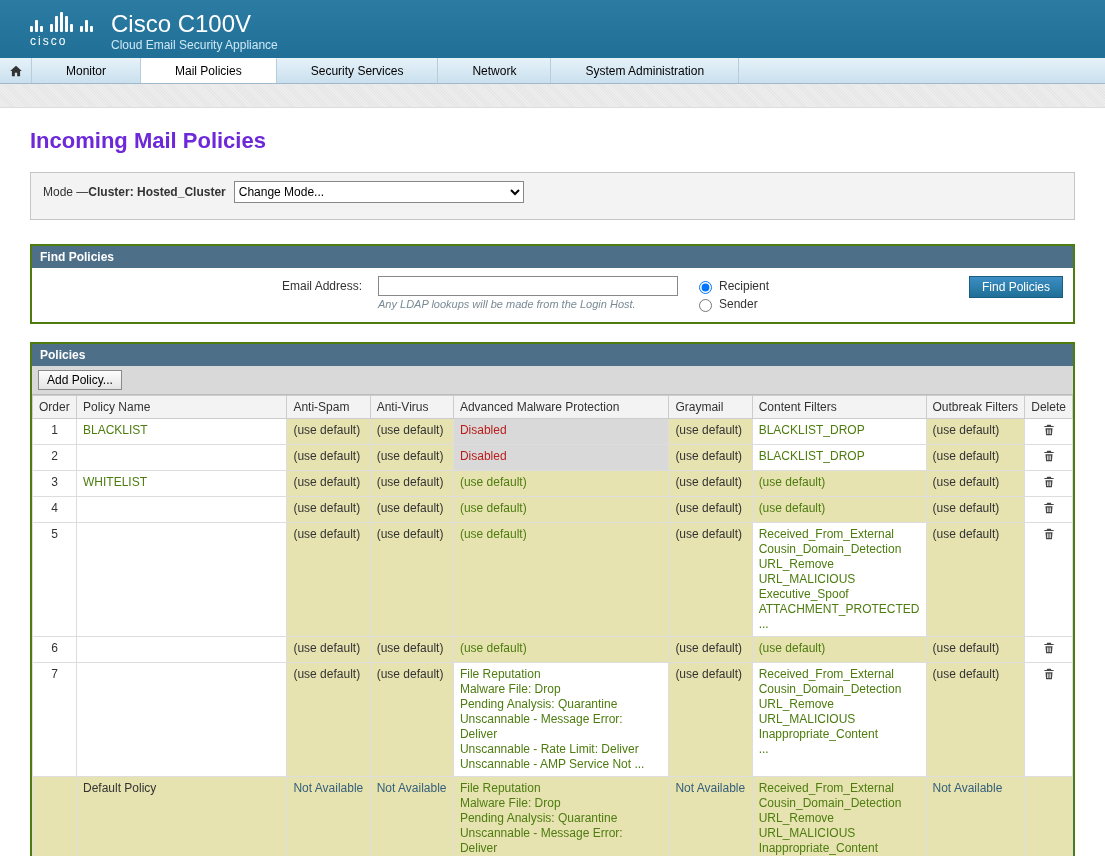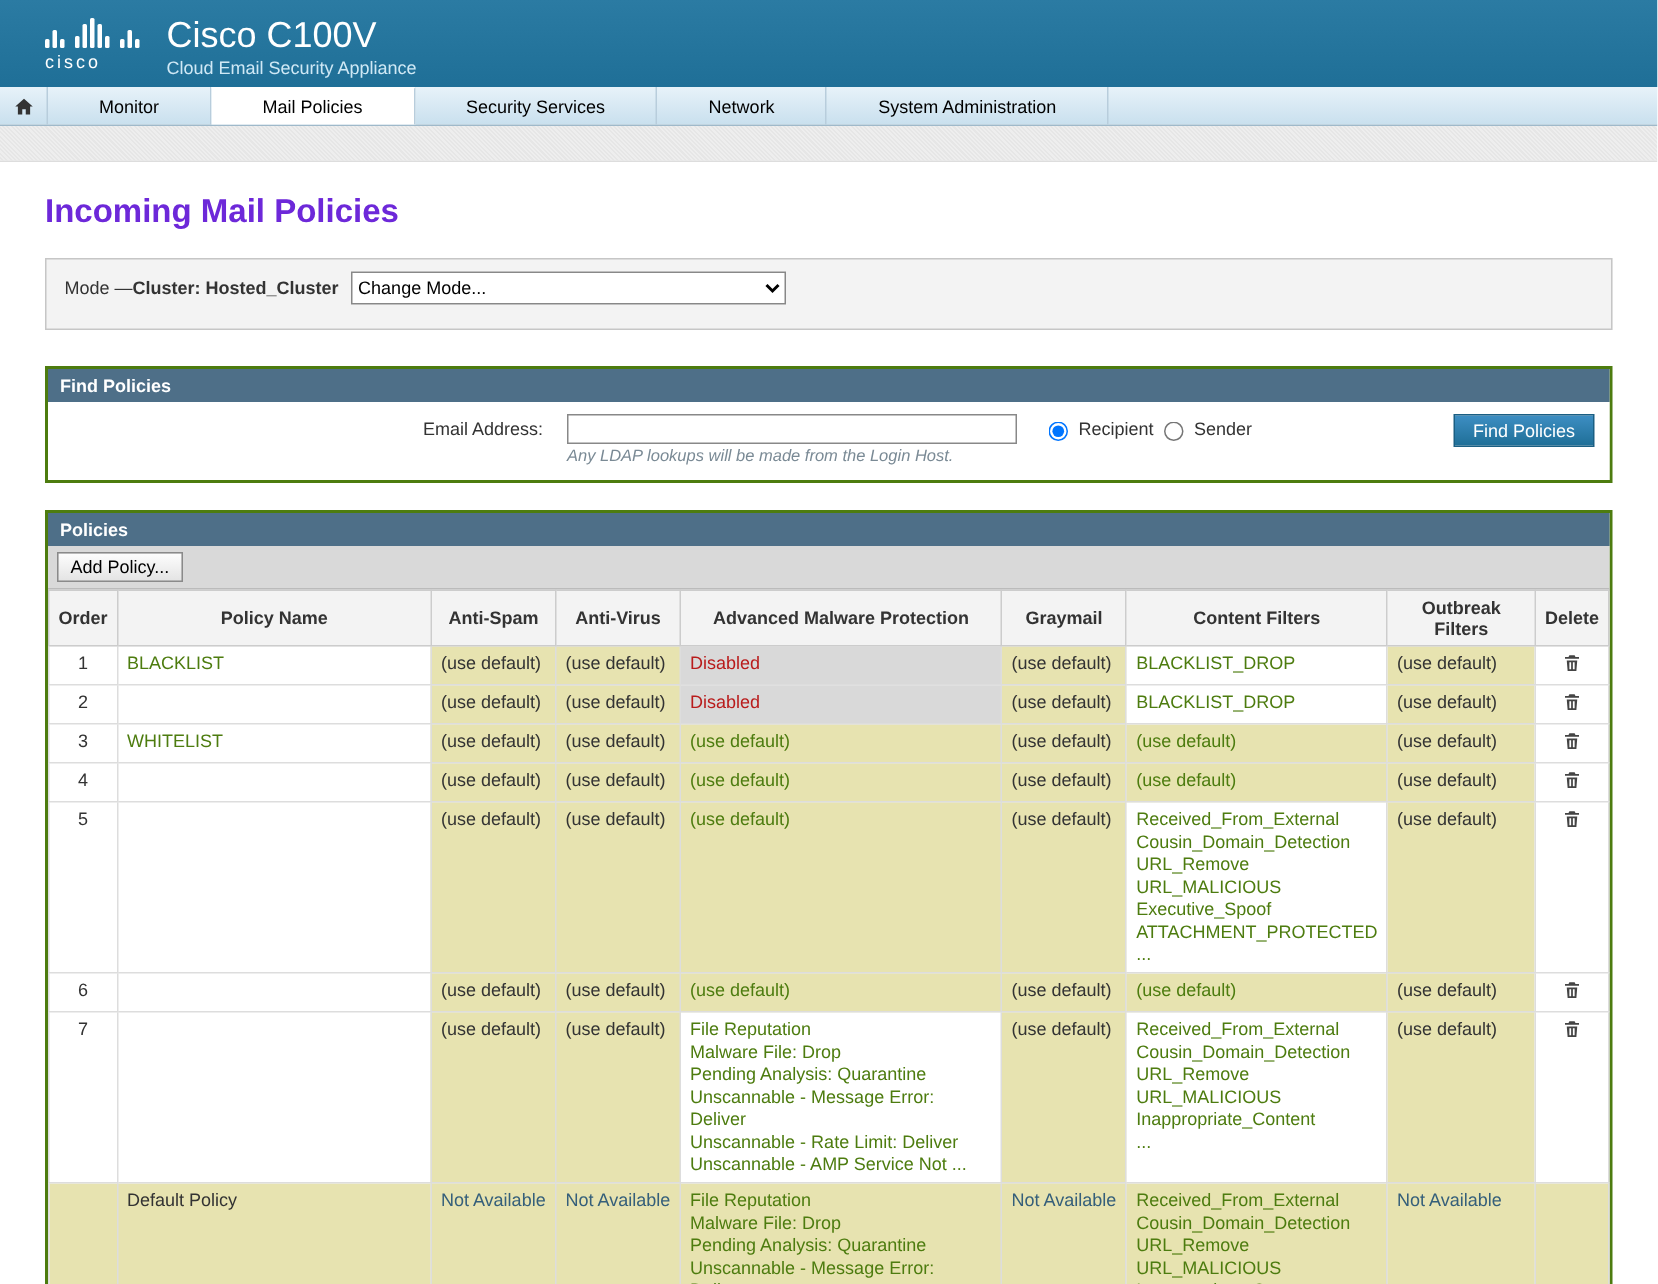--- a/index.html
+++ b/index.html
@@ -110,38 +110,38 @@
     align-items: flex-start;
     padding: 8px 10px 10px 10px;
     gap: 16px;
   }
   .find-label { width: 320px; text-align: right; padding-top:3px; }
   .find-input-col { display:flex; flex-direction:column; }
   .find-input-col input[type=text] {
     width: 300px; height: 20px; border:1px solid #888;
   }
   .hint { color:#7a8a95; font-style: italic; font-size:11px; margin-top:2px;}
-  .radio-col { display:flex; flex-direction:row; gap:2px; padding-top:2px;}
+  .radio-col { display:flex; flex-direction:column; gap:2px; padding-top:2px;}
   .radio-col label { display:flex; align-items:center; gap:4px; font-size:12px;}
   .btn {
     background: linear-gradient(to bottom,#3d8ec3,#1f6f97);
     color:#fff; border:1px solid #1a5f83; padding:3px 12px; font-size:12px; cursor:pointer;
   }
   .toolbar-row {
     background:#d9d9d9; padding:4px 6px; border-bottom:1px solid #bbb;
   }
   .gray-btn {
     background: linear-gradient(to bottom,#fdfdfd,#e4e4e4);
     border:1px solid #8a8a8a; padding:2px 8px; font-size:12px; cursor:pointer;
   }
   table.policy-table {
     width:100%; border-collapse: collapse; font-size:12px;
   }
   table.policy-table th {
-    background:#f3f3f3; border:1px solid #ccc; text-align:center; padding:4px 6px; font-weight:bold; color:#333;
+    background:#f3f3f3; border:1px solid #ccc; text-align:left; padding:4px 6px; font-weight:normal; color:#333;
   }
   table.policy-table td {
     border:1px solid #ddd; padding:4px 6px; vertical-align: top;
   }
   .col-order { width:44px; text-align:center; }
   .col-name  { width:215px; }
   .col-as    { width:84px; }
   .col-av    { width:84px; }
   .col-amp   { width:220px; }
   .col-gray  { width:84px; }

